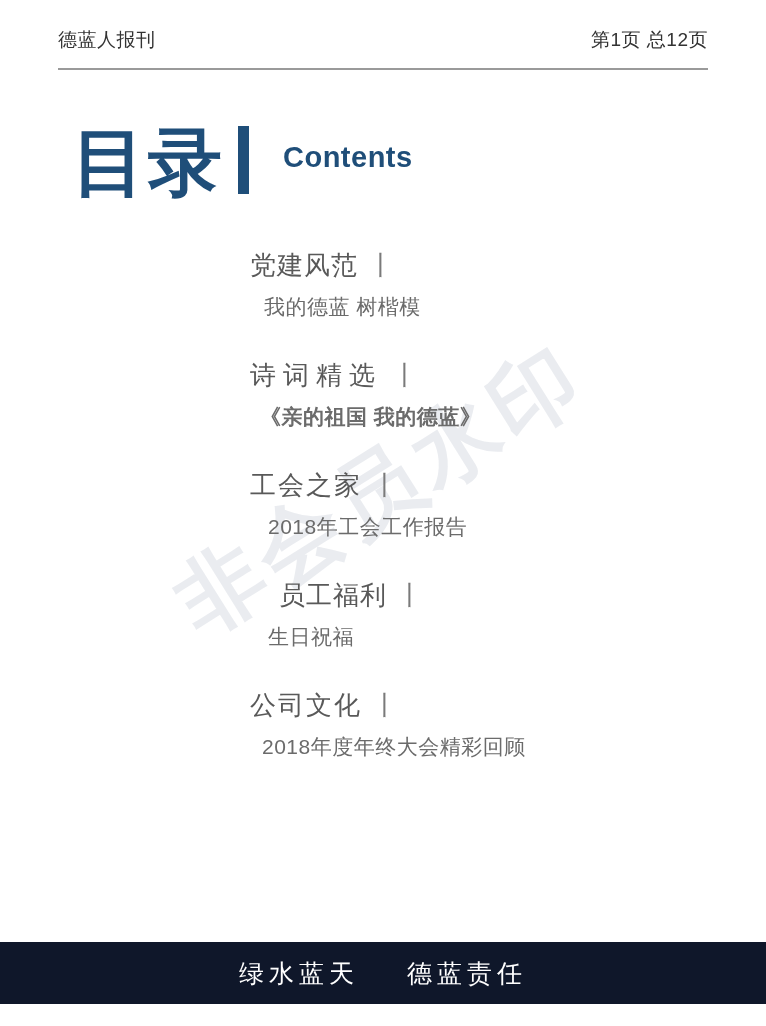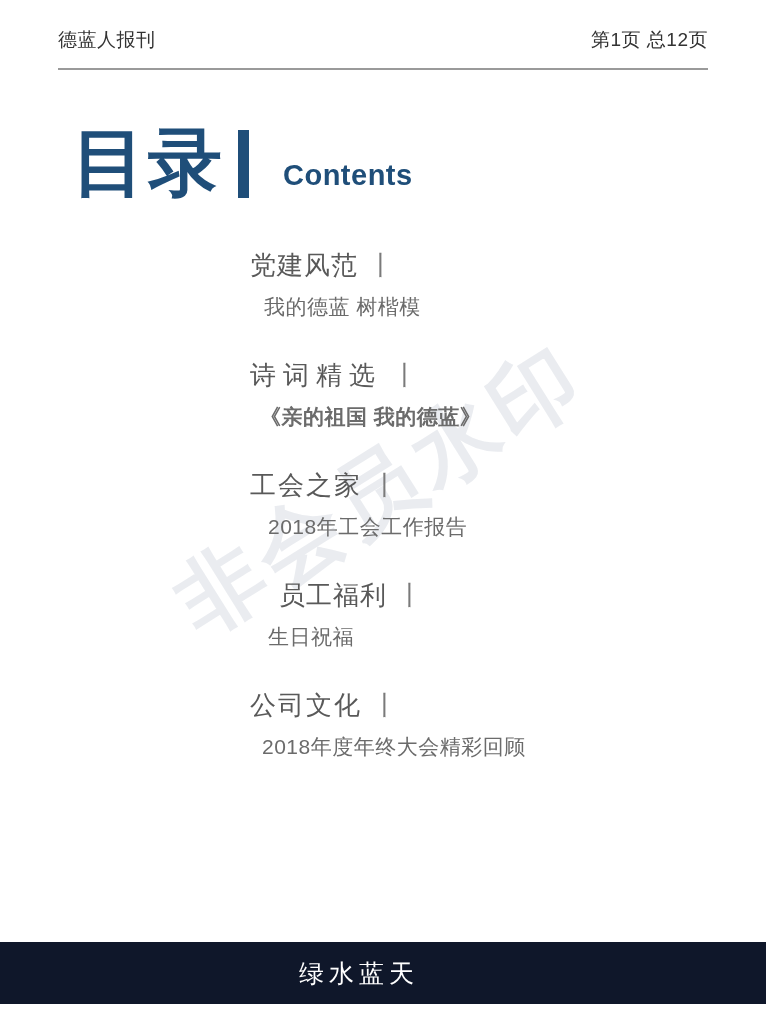--- a/index.html
+++ b/index.html
@@ -46,21 +46,21 @@
     letter-spacing: 0.5px;
     line-height: 24px;
   }
 
   
   .title-block {
     position: absolute;
     top: 122px;
     left: 72px;
     display: flex;
-    align-items: flex-end;
+    align-items: center;
   }
   .title-cn {
     font-family: "DejaVu Sans", "Liberation Sans", sans-serif;
     font-weight: bold;
     font-size: 74px;
     line-height: 80px;
     color: #1f4e79;
     letter-spacing: 2px;
   }
   .title-bar {
@@ -222,15 +222,16 @@
         <span>公司文化</span><span class="sep">丨</span>
       </div>
       <div class="entry-sub">2018年度年终大会精彩回顾</div>
     </div>
 
   </div>
 
   <div class="footer">
     <span class="footer-text">绿水蓝天</span>
     <span class="footer-gap"></span>
+    <span class="footer-text">德蓝责任</span>
   </div>
 
 </div>
 
 </body></html>

